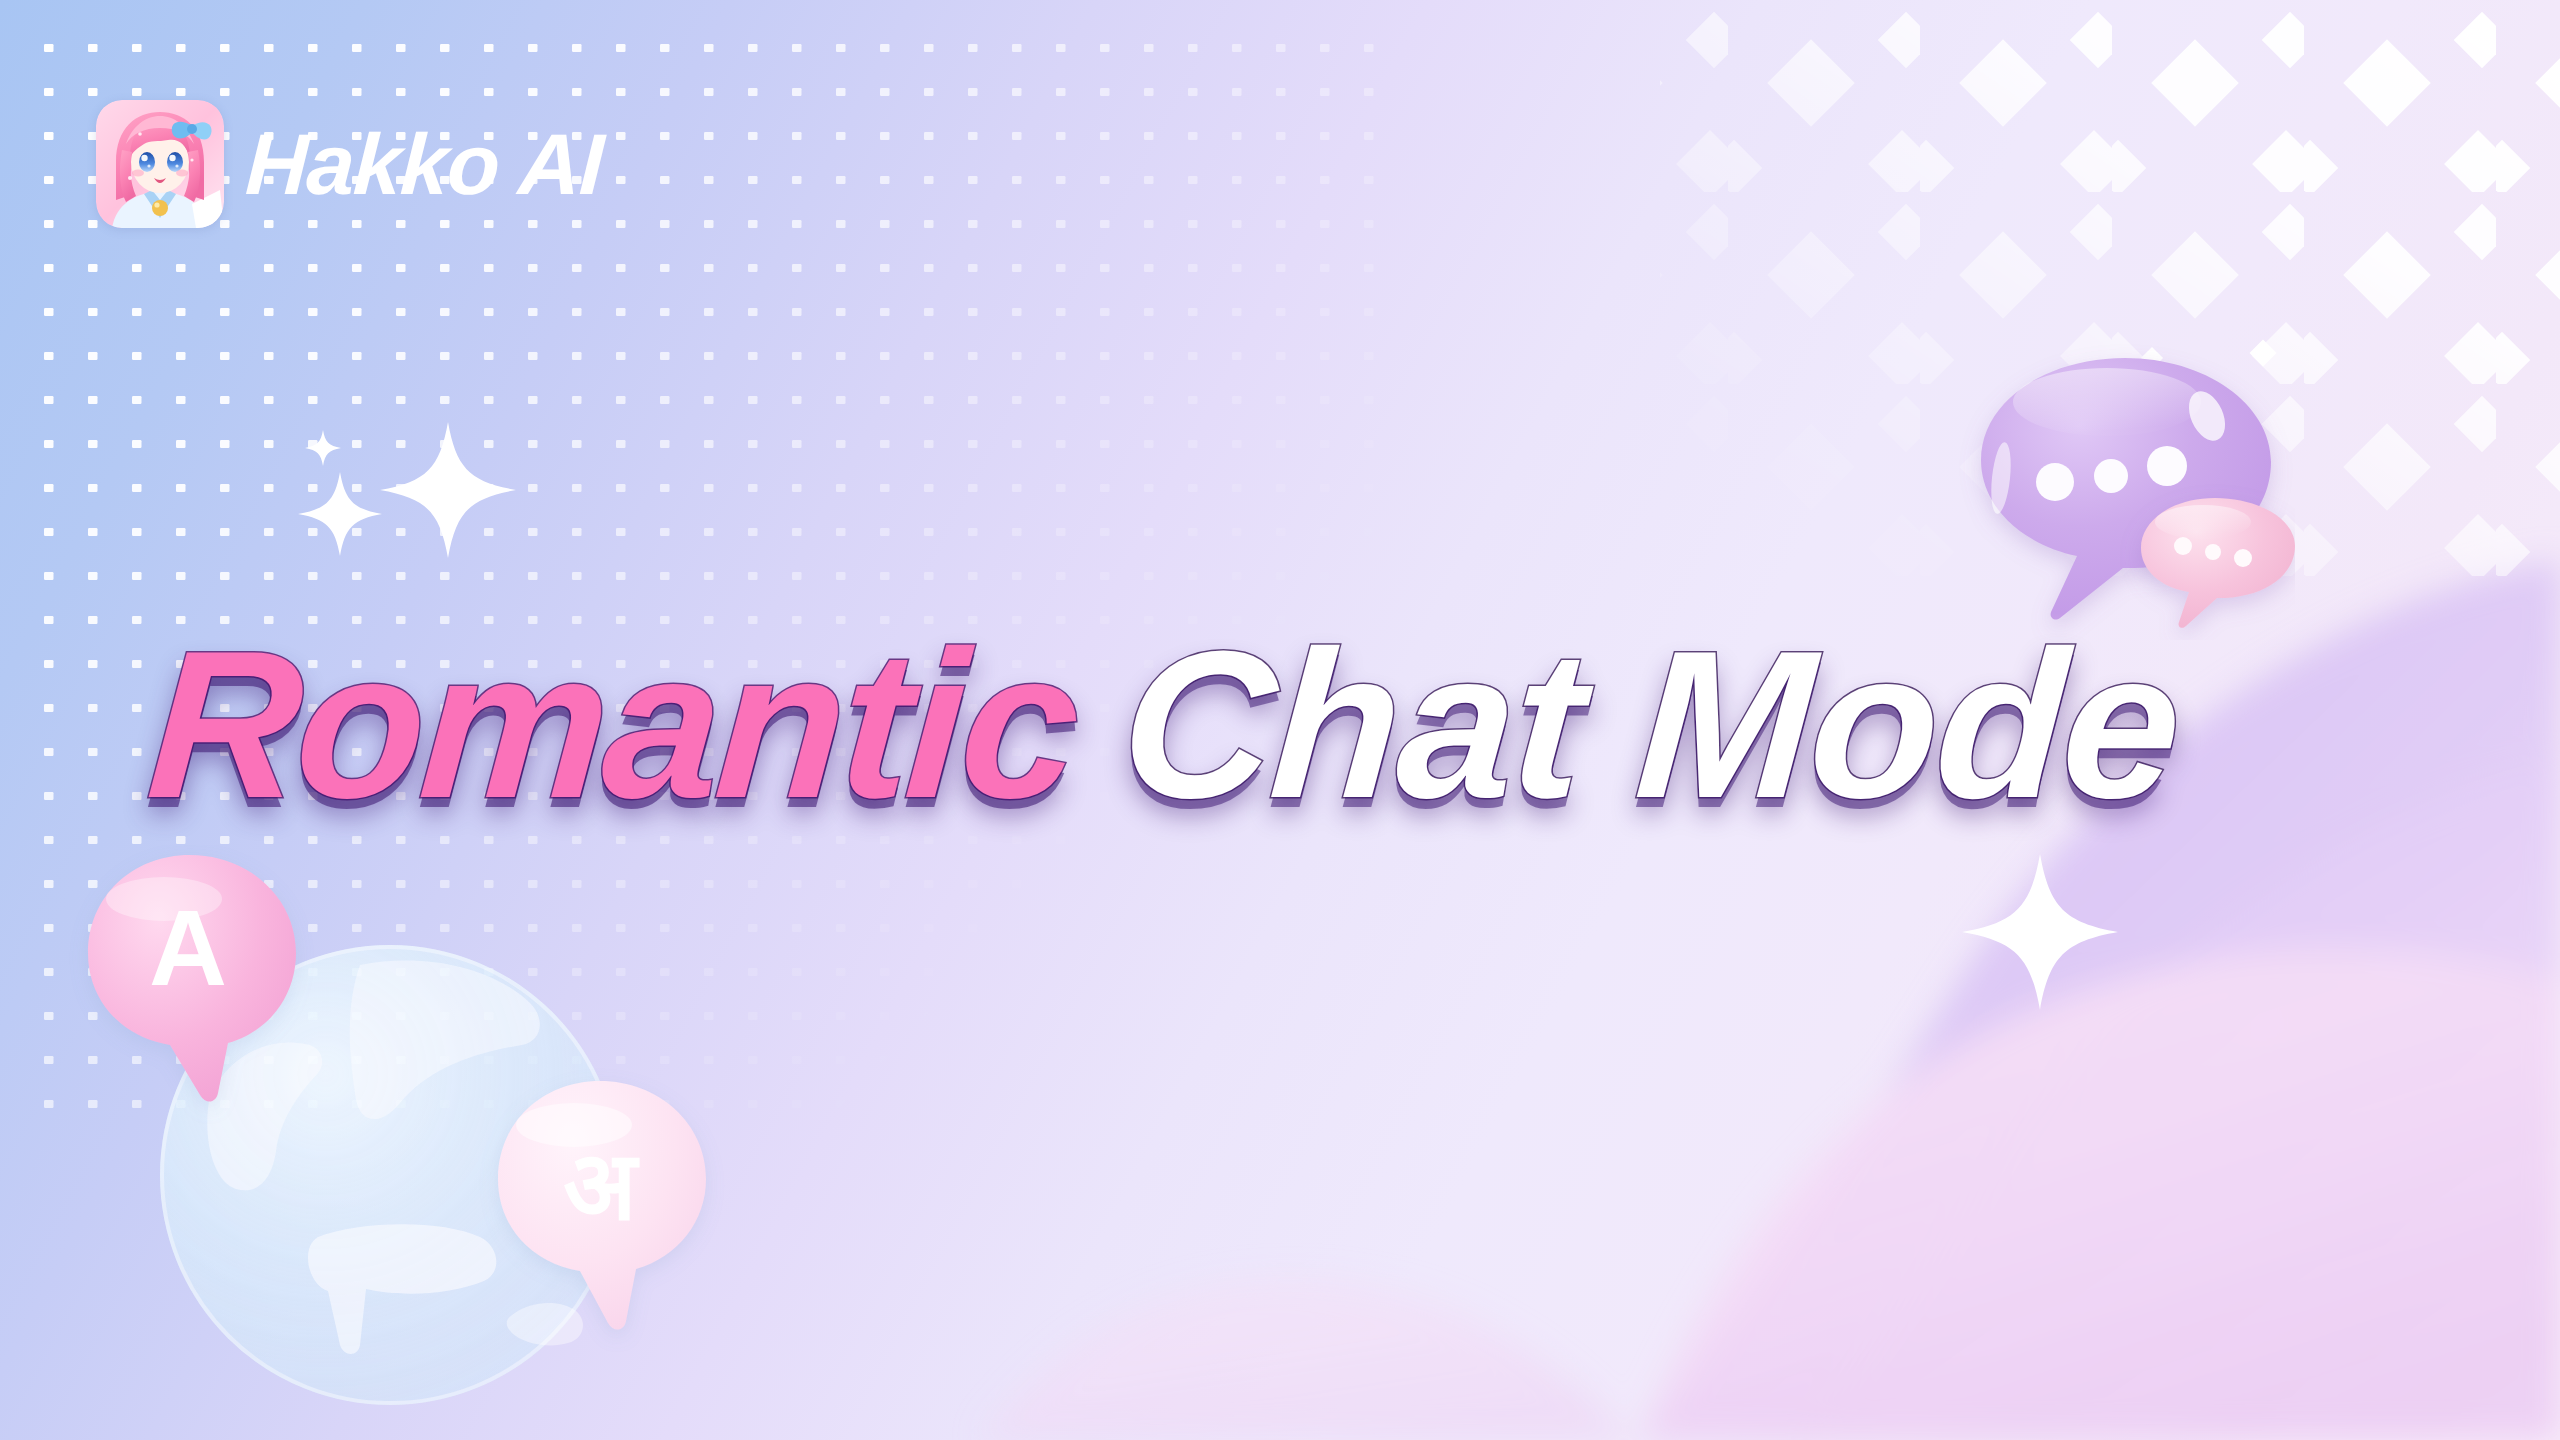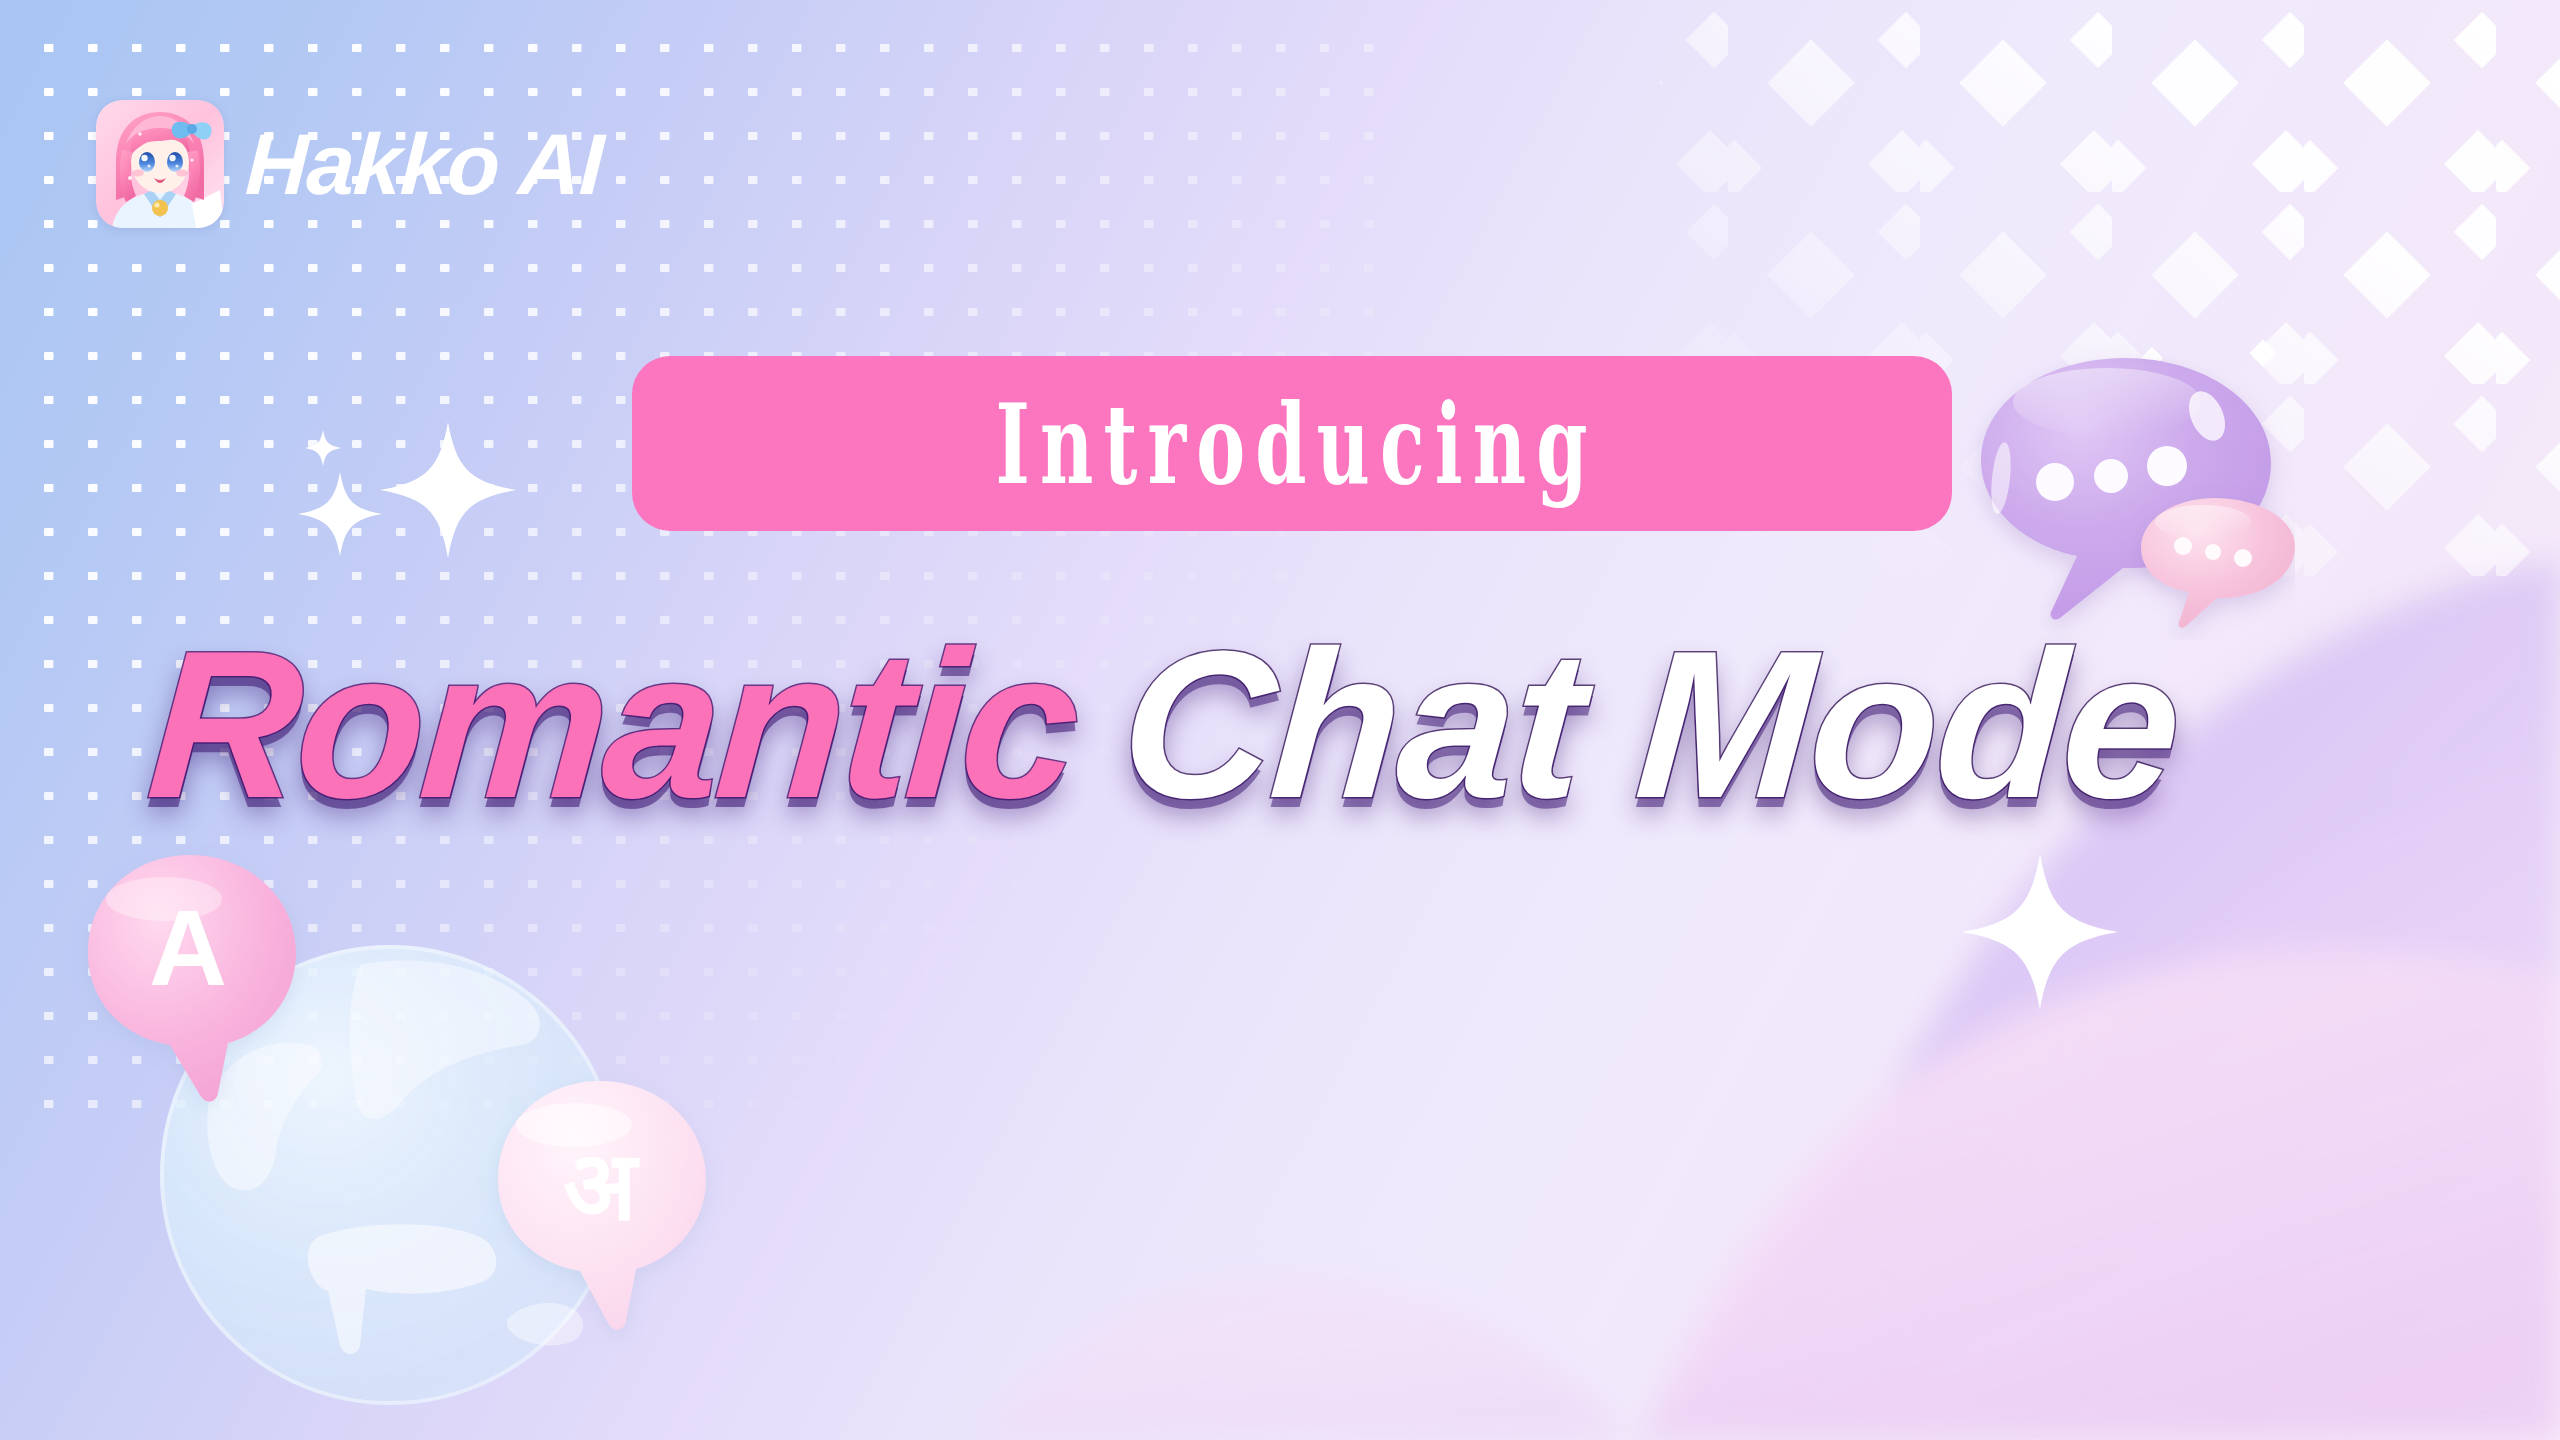--- a/index.html
+++ b/index.html
@@ -266,23 +266,20 @@
 
           <circle cx="34" cy="78" r="2" fill="#ffffff" opacity="0.85"></circle>
           <circle cx="96" cy="60" r="1.6" fill="#ffffff" opacity="0.8"></circle>
           <circle cx="44" cy="34" r="1.8" fill="#ffffff" opacity="0.8"></circle>
         </g>
       </svg>
     </div>
     <div class="wordmark">Hakko AI</div>
   </div>
 
-  <div class="badge" style="background:#FB75BF">
-    <span class="badge-text">Introducing</span>
-  </div>
 
   <div class="headline">
     <span class="hl-word hl-romantic">Romantic</span>
     <span class="hl-word hl-chatmode">Chat Mode</span>
   </div>
 
   <div class="sparkle" style="left:305px; top:430px; width:36px; height:36px;">
     <svg viewBox="0 0 100 100">
         <path d="M50 0 C56 34 66 44 100 50 C66 56 56 66 50 100 C44 66 34 56 0 50 C34 44 44 34 50 0 Z" fill="#ffffff"></path>
       </svg>

